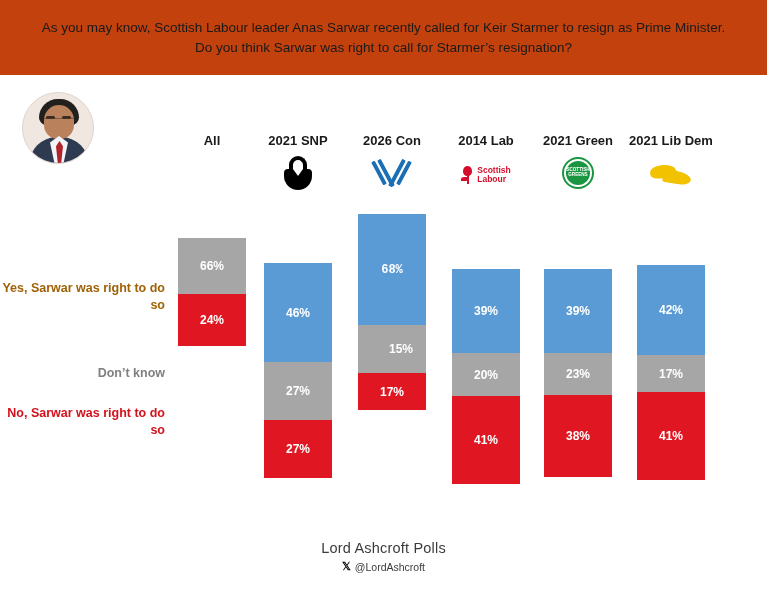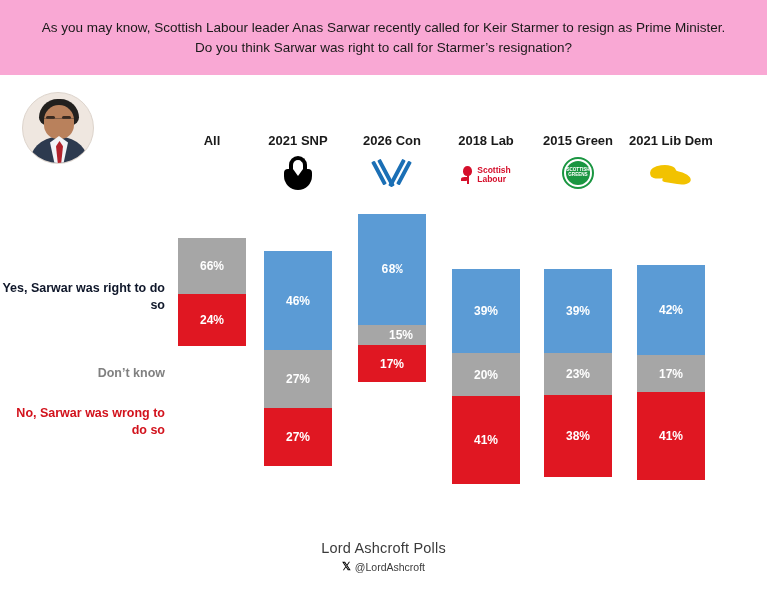--- a/index.html
+++ b/index.html
@@ -12,21 +12,21 @@
     position: relative;
     overflow: hidden;
   }
 
   
   #header-banner {
     position: absolute;
     left: 0; top: 0;
     width: 767px;
     height: 75px;
-    background: #f9a8d4;
+    background: #c2410c;
     display: flex;
     align-items: center;
     justify-content: center;
   }
   #question-text {
     width: 700px;
     text-align: center;
     font-size: 13.5px;
     line-height: 1.45;
     color: #1a1a1a;
@@ -139,21 +139,21 @@
   
   .row-label {
     position: absolute;
     right: 0;
     width: 140px;
     text-align: right;
     font-size: 12.5px;
     font-weight: 700;
     line-height: 1.35;
   }
-  #label-yes { color: #0f172a; }
+  #label-yes { color: #a16207; }
   #label-dk  { color: #808080; }
   #label-no  { color: #d2121c; }
 
   
   #footer {
     position: absolute;
     left: 0; top: 540px;
     width: 767px;
     text-align: center;
   }
@@ -279,84 +279,84 @@
   <div class="brow-r"></div>
   <div class="glasses"></div>
   <div class="shirt"></div>
   <div class="tie"></div>
 </div>
 
 <div id="chart">
 
   <div class="row-label" id="label-yes" style="left:0; width:165px; text-align:right; top:205px;">Yes, Sarwar was right to do so</div>
   <div class="row-label" id="label-dk" style="left:0; width:165px; text-align:right; top:290px;">Don’t know</div>
-  <div class="row-label" id="label-no" style="left:0; width:165px; text-align:right; top:330px;">No, Sarwar was wrong to do so</div>
+  <div class="row-label" id="label-no" style="left:0; width:165px; text-align:right; top:330px;">No, Sarwar was right to do so</div>
 
   <div class="col" style="left:178px; top:0;">
     <div class="col-title" style="top:58px;">All</div>
     <div class="bar-stack" style="top:163px;">
       <div class="seg dk" style="height:56px;">66%</div>
       <div class="seg no" style="height:52px;">24%</div>
     </div>
   </div>
 
   <div class="col" style="left:264px; top:0;">
     <div class="col-title" style="top:58px;">2021 SNP</div>
     <div class="col-logo" style="top:78px;">
       <div class="snp-logo">
         <div class="top"></div>
         <div class="bot"></div>
         <div class="notch"></div>
       </div>
     </div>
-    <div class="bar-stack" style="top:176px;">
+    <div class="bar-stack" style="top:188px;">
       <div class="seg yes" style="height:99px;">46%</div>
       <div class="seg dk" style="height:58px;">27%</div>
       <div class="seg no" style="height:58px;">27%</div>
     </div>
   </div>
 
   <div class="col" style="left:358px; top:0;">
     <div class="col-title" style="top:58px;">2026 Con</div>
     <div class="col-logo" style="top:78px;">
       <div class="con-logo">
         <div class="s1"></div>
           <div class="s2"></div>
           <div class="s3"></div>
           <div class="s4"></div>
       </div>
     </div>
     <div class="bar-stack" style="top:139px;">
       <div class="seg yes" style="height:111px;font-family:Liberation Mono, monospace;">68%</div>
-      <div class="seg dk" style="height:20px;padding-left:18px;">15%</div>
+      <div class="seg dk" style="height:48px;padding-left:18px;">15%</div>
       <div class="seg no" style="height:37px;">17%</div>
     </div>
   </div>
 
   <div class="col" style="left:452px; top:0;">
-    <div class="col-title" style="top:58px;">2018 Lab</div>
+    <div class="col-title" style="top:58px;">2014 Lab</div>
     <div class="col-logo" style="top:80px;">
       <div class="lab-logo">
         <div class="rose">
             <div class="b"></div>
             <div class="stem"></div>
             <div class="leaf"></div>
           </div>
         <div class="txt">Scottish<br>Labour</div>
       </div>
     </div>
     <div class="bar-stack" style="top:194px;">
       <div class="seg yes" style="height:84px;">39%</div>
       <div class="seg dk" style="height:43px;">20%</div>
       <div class="seg no" style="height:88px;">41%</div>
     </div>
   </div>
 
   <div class="col" style="left:544px; top:0;">
-    <div class="col-title" style="top:58px;">2015 Green</div>
+    <div class="col-title" style="top:58px;">2021 Green</div>
     <div class="col-logo" style="top:78px;">
       <div class="green-logo">
           <div class="inner">
             <span>SCOTTISH<br>GREENS</span>
           </div>
         </div>
     </div>
     <div class="bar-stack" style="top:194px;">
       <div class="seg yes" style="height:84px;">39%</div>
       <div class="seg dk" style="height:42px;">23%</div>

